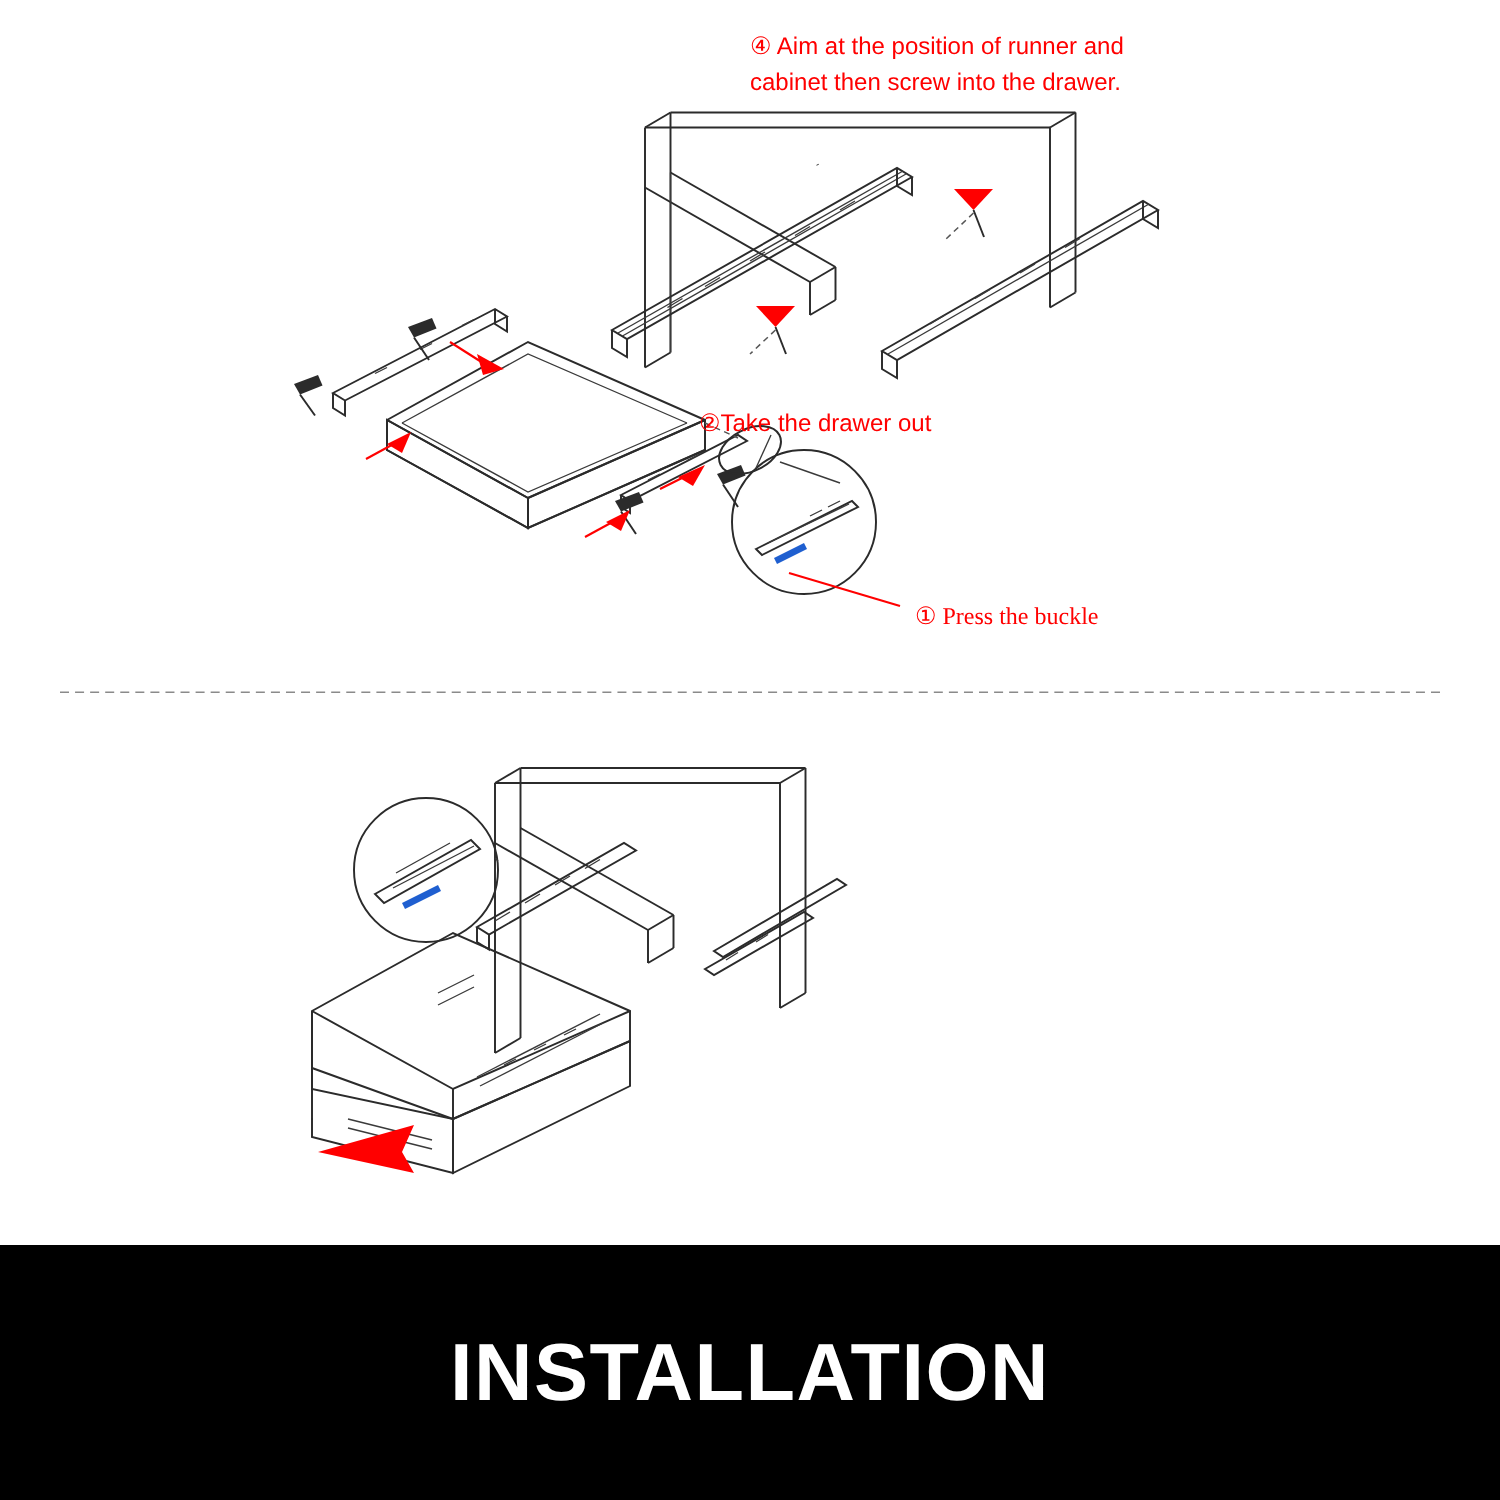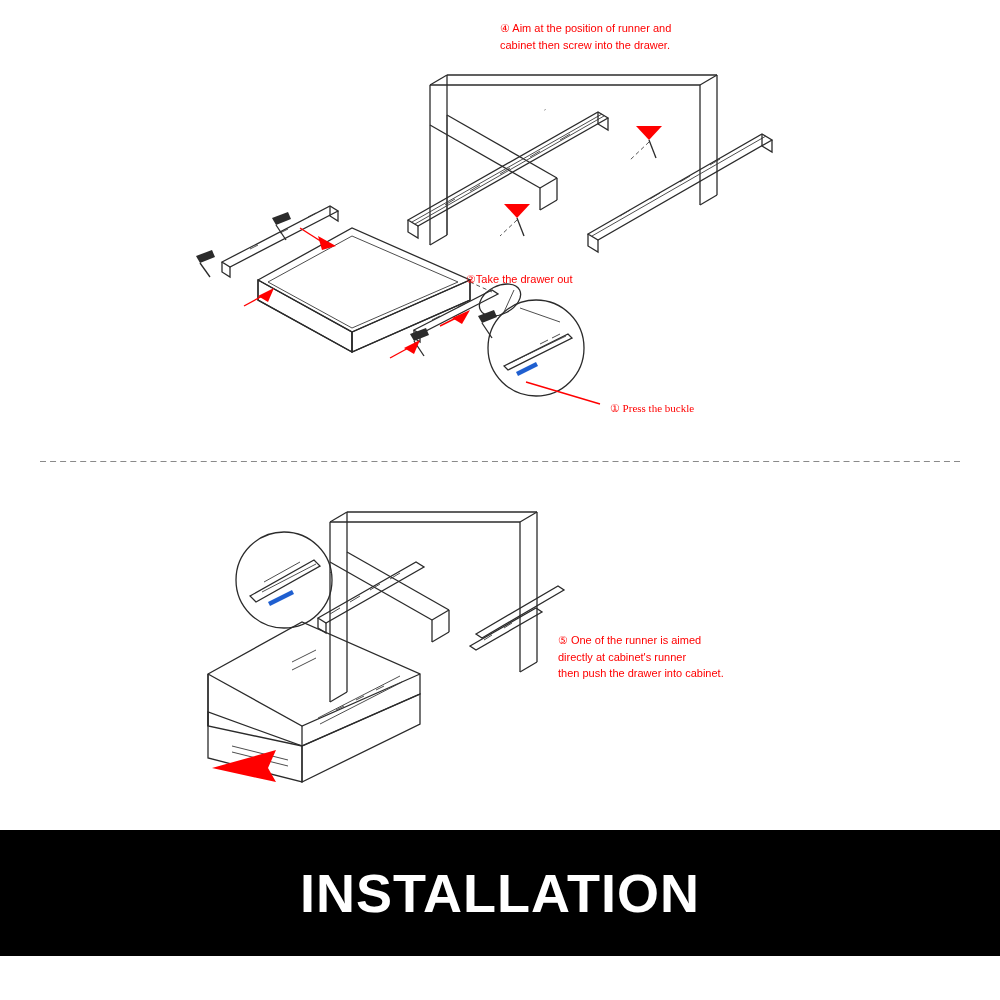--- a/index.html
+++ b/index.html
@@ -36,38 +36,38 @@
     width: 920px;
     height: 0;
     border-top: 2px dashed #8a8a8a;
   }
 
   .footer-bar {
     position: absolute;
     left: 0;
     top: 830px;
     width: 1000px;
-    height: 126px;
+    height: 170px;
     background: #000000;
     display: flex;
     align-items: center;
     justify-content: center;
   }
   .footer-title {
     color: #ffffff;
     font-size: 54px;
     font-weight: bold;
     letter-spacing: 1px;
     font-family: "Liberation Sans", sans-serif;
   }
 
   .note {
     position: absolute;
     color: #ff0000;
-    font-size: 11px;
+    font-size: 16px;
     line-height: 1.5;
     font-family: "Liberation Sans", sans-serif;
     white-space: pre-line;
   }
 
   svg.art {
     position: absolute;
     left: 0;
     top: 0;
     overflow: visible;
@@ -297,22 +297,19 @@
         <circle cx="284" cy="118" r="48" class="line" fill="#ffffff"></circle>
         <path class="line" d="M250 134 L314 98 L320 104 L256 140 Z" fill="#fdfdfd"></path>
         <path class="line-thin" d="M262 130 L316 102"></path>
         <path class="line-thin" d="M264 120 L300 100"></path>
         <path class="bluefill" d="M268 140 L292 128 L294 132 L270 144 Z"></path>
         <path class="line-thin" d="M330 110 L332 112"></path>
       </g>
 
     </svg>
 
-    <div class="note" style="left:558px; top:170px;">⑤ One of the runner is aimed
-directly at cabinet's runner
-then push the drawer into cabinet.</div>
   </div>
 
   <div class="footer-bar">
     <div class="footer-title">INSTALLATION</div>
   </div>
 
 </div>
 
 </body></html>

